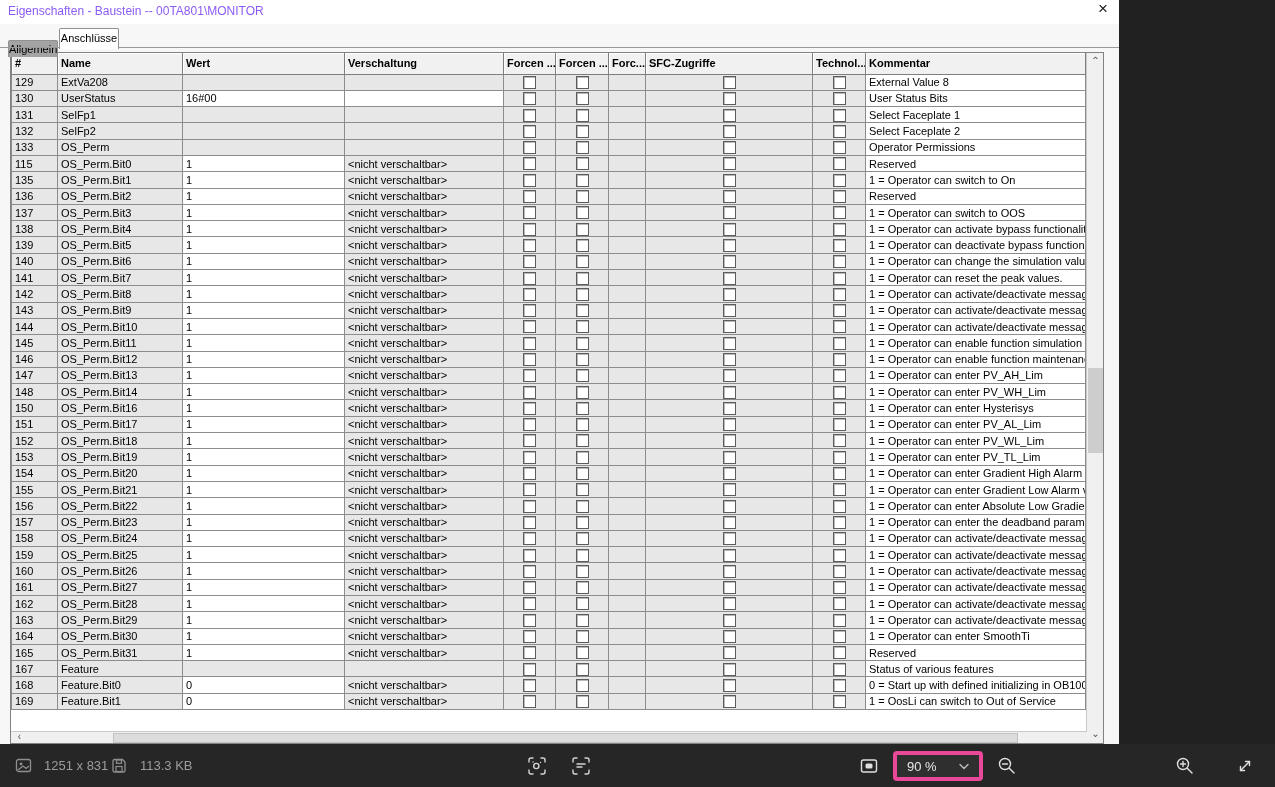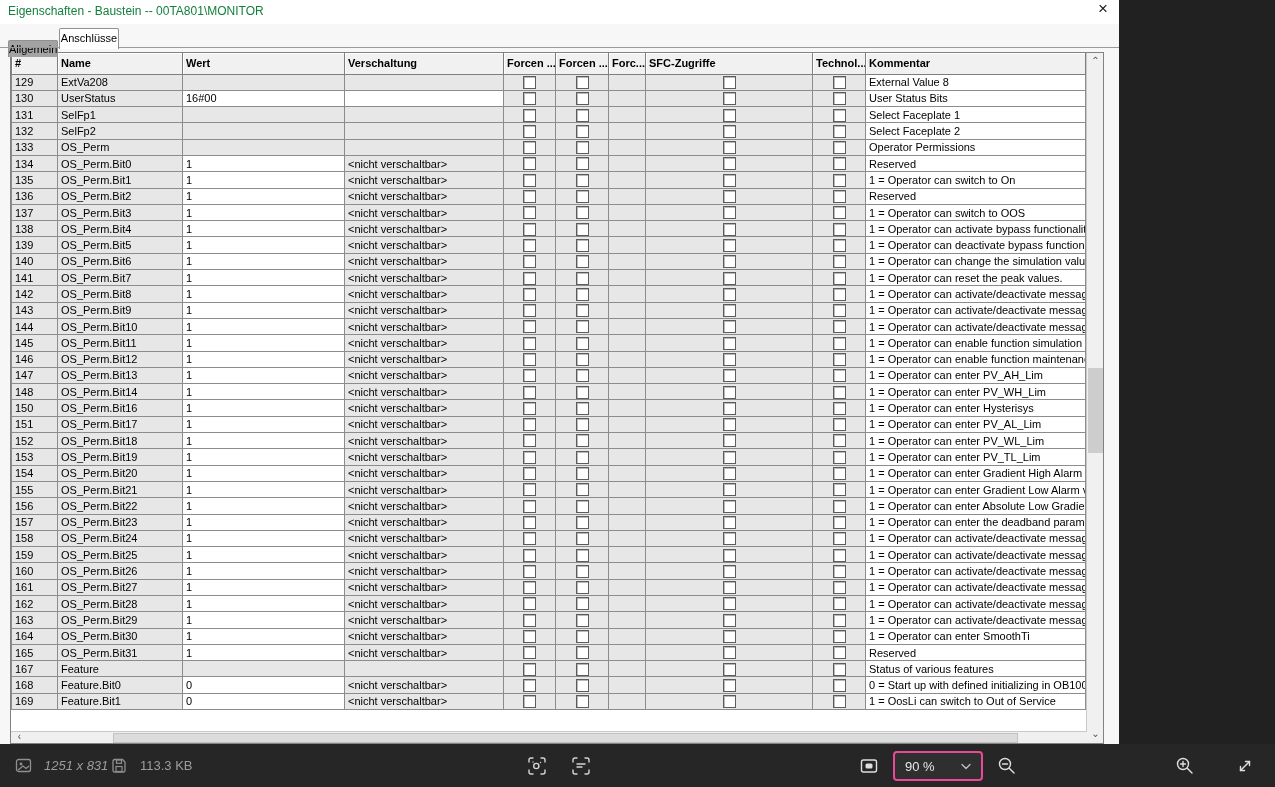--- a/index.html
+++ b/index.html
@@ -3,21 +3,21 @@
 <meta charset="utf-8">
 <style>
   * { margin:0; padding:0; box-sizing:border-box; }
   html,body { width:1275px; height:787px; overflow:hidden; background:#212121;
               font-family:"Liberation Sans", sans-serif; }
 
   
   .photo { position:absolute; left:0; top:0; width:1119px; height:744px;
            background:#f7f7f7; overflow:hidden; }
   .titlebar { position:absolute; left:0; top:0; width:100%; height:24px; background:#ffffff; }
-  .title { position:absolute; left:8px; top:4px; font-size:12px; color:#15803d; }
+  .title { position:absolute; left:8px; top:4px; font-size:12px; color:#8b5cf6; }
   .close-x { position:absolute; right:6px; top:-1px; width:20px; height:20px;
              font-size:17px; color:#222; text-align:center; line-height:20px; cursor:default; }
 
   
   .tabs { position:absolute; left:6px; top:28px; height:20px; }
   .tab { position:absolute; border:1px solid #919191; border-bottom:none;
          border-radius:2px 2px 0 0; font-size:11px; color:#000; text-align:center; }
   .tab.inactive { left:2px; top:12px; width:50px; height:17px; line-height:17px; background:#a3a3a3; z-index:1; }
   .tab.active   { left:53px; top:0px; width:60px; height:21px; line-height:19px; background:#ffffff; z-index:3; }
   .tabline { position:absolute; left:0; top:47px; width:1119px; height:1px; background:#9a9a9a; z-index:2; }
@@ -51,21 +51,21 @@
             font-size:10px; text-align:center; line-height:10px; }
   .hs-thumb { position:absolute; left:102px; top:1px; width:905px; height:10px; background:#dcdcdc;
               border:1px solid #c2c2c2; }
 
   
   .canvas-right { position:absolute; left:1119px; top:0; width:156px; height:744px; background:#212121; }
   .toolbar { position:absolute; left:0; top:744px; width:1275px; height:43px; background:#262626; }
   .tb-item { position:absolute; top:0; height:43px; display:flex; align-items:center; color:#9d9d9d; font-size:13px; }
   .tb-icon { display:flex; align-items:center; justify-content:center; width:22px; height:22px; }
   .zoom-drop { position:absolute; left:893px; top:7px; width:90px; height:30px; background:#2f2f2f;
-               border:2px solid #ec4899; border-radius:4px; color:#e6e6e6; font-size:13px;
+               border:4px solid #ec4899; border-radius:4px; color:#e6e6e6; font-size:13px;
                display:flex; align-items:center; justify-content:space-between; padding:0 10px; }
   svg { display:block; }
 </style>
 </head>
 <body>
 
 <div class="photo">
   <div class="titlebar">
     <span class="title">Eigenschaften - Baustein -- 00TA801\MONITOR</span>
     <span class="close-x">×</span>
@@ -160,21 +160,21 @@
             <td class="gray"></td>
             <td class="gray"></td>
             <td class="cbcell"><span class="cb"></span></td>
             <td class="cbcell"><span class="cb"></span></td>
             <td class="gray"></td>
             <td class="cbcell"><span class="cb"></span></td>
             <td class="cbcell"><span class="cb"></span></td>
             <td class="white">Operator Permissions</td>
           </tr>
           <tr>
-            <td class="num">134</td>
+            <td class="num">115</td>
             <td class="gray">OS_Perm.Bit0</td>
             <td class="white">1</td>
             <td class="gray">&lt;nicht verschaltbar&gt;</td>
             <td class="cbcell"><span class="cb"></span></td>
             <td class="cbcell"><span class="cb"></span></td>
             <td class="gray"></td>
             <td class="cbcell"><span class="cb"></span></td>
             <td class="cbcell"><span class="cb"></span></td>
             <td class="white">Reserved</td>
           </tr>
@@ -594,21 +594,21 @@
 <div class="toolbar">
 
   <div class="tb-item" style="left:12px;">
     <span class="tb-icon">
       <svg width="17" height="17" viewBox="0 0 17 17">
           <rect x="1.5" y="2.5" width="14" height="12" rx="2" fill="none" stroke="#8f8f8f" stroke-width="1.3"></rect>
           <circle cx="6" cy="7" r="1.4" fill="#8f8f8f"></circle>
           <path d="M3 13 l5-4 3 2.5 3-2.5" fill="none" stroke="#8f8f8f" stroke-width="1.3"></path>
         </svg>
     </span>
-    <span style="margin-left:10px;font-style:italic;">1251 x 831</span>
+    <span style="margin-left:10px;">1251 x 831</span>
   </div>
 
   <div class="tb-item" style="left:108px;">
     <span class="tb-icon">
       <svg width="16" height="16" viewBox="0 0 16 16">
           <path d="M2 3 a1.5 1.5 0 0 1 1.5-1.5 h8 L14 4 v8.5 a1.5 1.5 0 0 1-1.5 1.5 h-9 A1.5 1.5 0 0 1 2 12.5 Z" fill="none" stroke="#8f8f8f" stroke-width="1.3"></path>
           <rect x="5" y="8.5" width="6" height="5" fill="none" stroke="#8f8f8f" stroke-width="1.2"></rect>
           <rect x="5.5" y="2" width="5" height="3.3" fill="none" stroke="#8f8f8f" stroke-width="1.2"></rect>
         </svg>
     </span>

